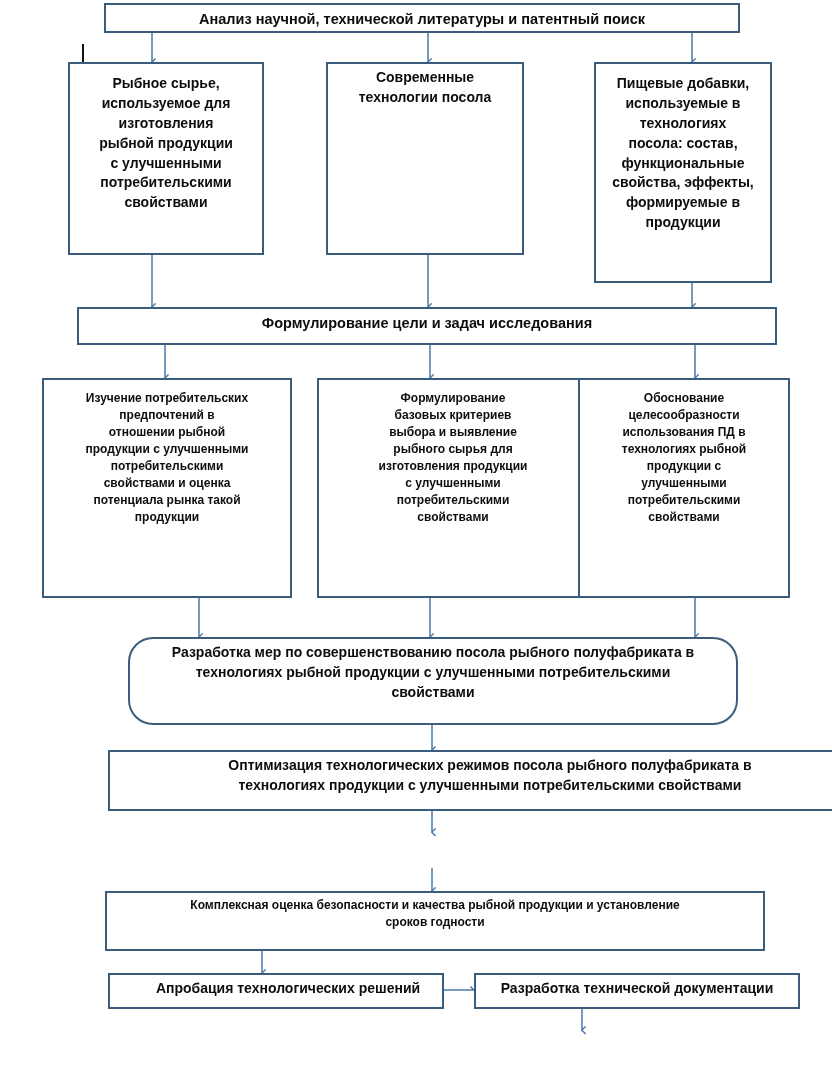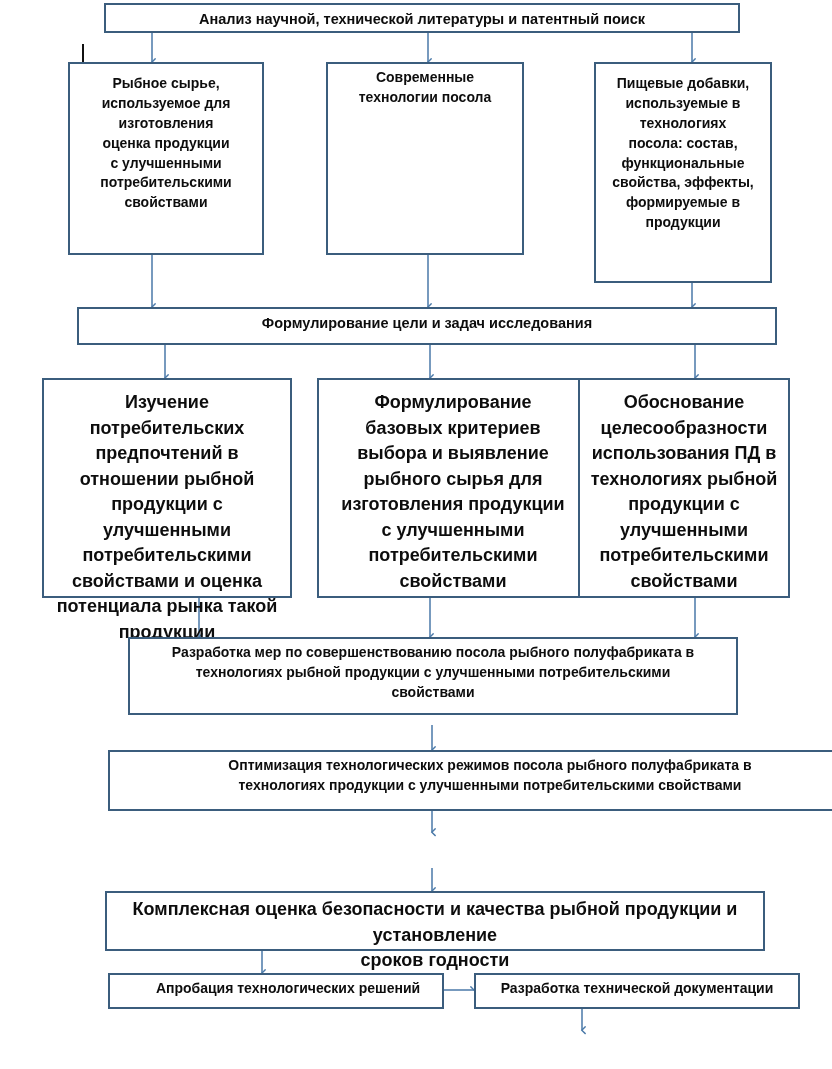--- a/index.html
+++ b/index.html
@@ -33,21 +33,21 @@
     white-space: pre-line;
   }
   .node.tall {
     align-items: flex-start;
     padding-top: 10px;
   }
   .node .txt {
     display: block;
     width: 100%;
   }
-  .fs135 { font-size: 18px; }
+  .fs135 { font-size: 12px; }
   .fs14 { font-size: 14px; }
   .fs145 { font-size: 14.5px; }
 
   
   #wires {
     position: absolute;
     left: 0; top: 0;
     width: 832px;
     height: 1069px;
     pointer-events: none;
@@ -104,21 +104,21 @@
   <div class="caret" style="left:82px; top:44px; height:23px;"></div>
 
   <div class="node fs145" style="left:104px; top:3px; width:636px; height:30px;">
     <span class="txt">Анализ научной, технической литературы и патентный поиск</span>
   </div>
 
   <div class="node tall fs14" style="left:68px; top:62px; width:196px; height:193px;">
     <span class="txt">Рыбное сырье,
 используемое для
 изготовления
-оценка продукции
+рыбной продукции
 с улучшенными
 потребительскими
 свойствами</span>
   </div>
 
   <div class="node fs14" style="left:326px; top:62px; width:198px; height:193px;">
     <span class="txt">Современные
 технологии посола</span>
   </div>
 
@@ -163,21 +163,21 @@
     <span class="txt">Обоснование
 целесообразности
 использования ПД в
 технологиях рыбной
 продукции с
 улучшенными
 потребительскими
 свойствами</span>
   </div>
 
-  <div class="node fs14" style="left:128px; top:637px; width:610px; height:78px;">
+  <div class="node fs14" style="left:128px; top:637px; width:610px; height:88px;border-radius:25px;">
     <span class="txt">Разработка мер по совершенствованию посола рыбного полуфабриката в
 технологиях рыбной продукции с улучшенными потребительскими
 свойствами</span>
   </div>
 
   <div class="node fs14" style="left:108px; top:750px; width:764px; height:61px;">
     <span class="txt">Оптимизация технологических режимов посола рыбного полуфабриката в
 технологиях продукции с улучшенными потребительскими свойствами</span>
   </div>
 

